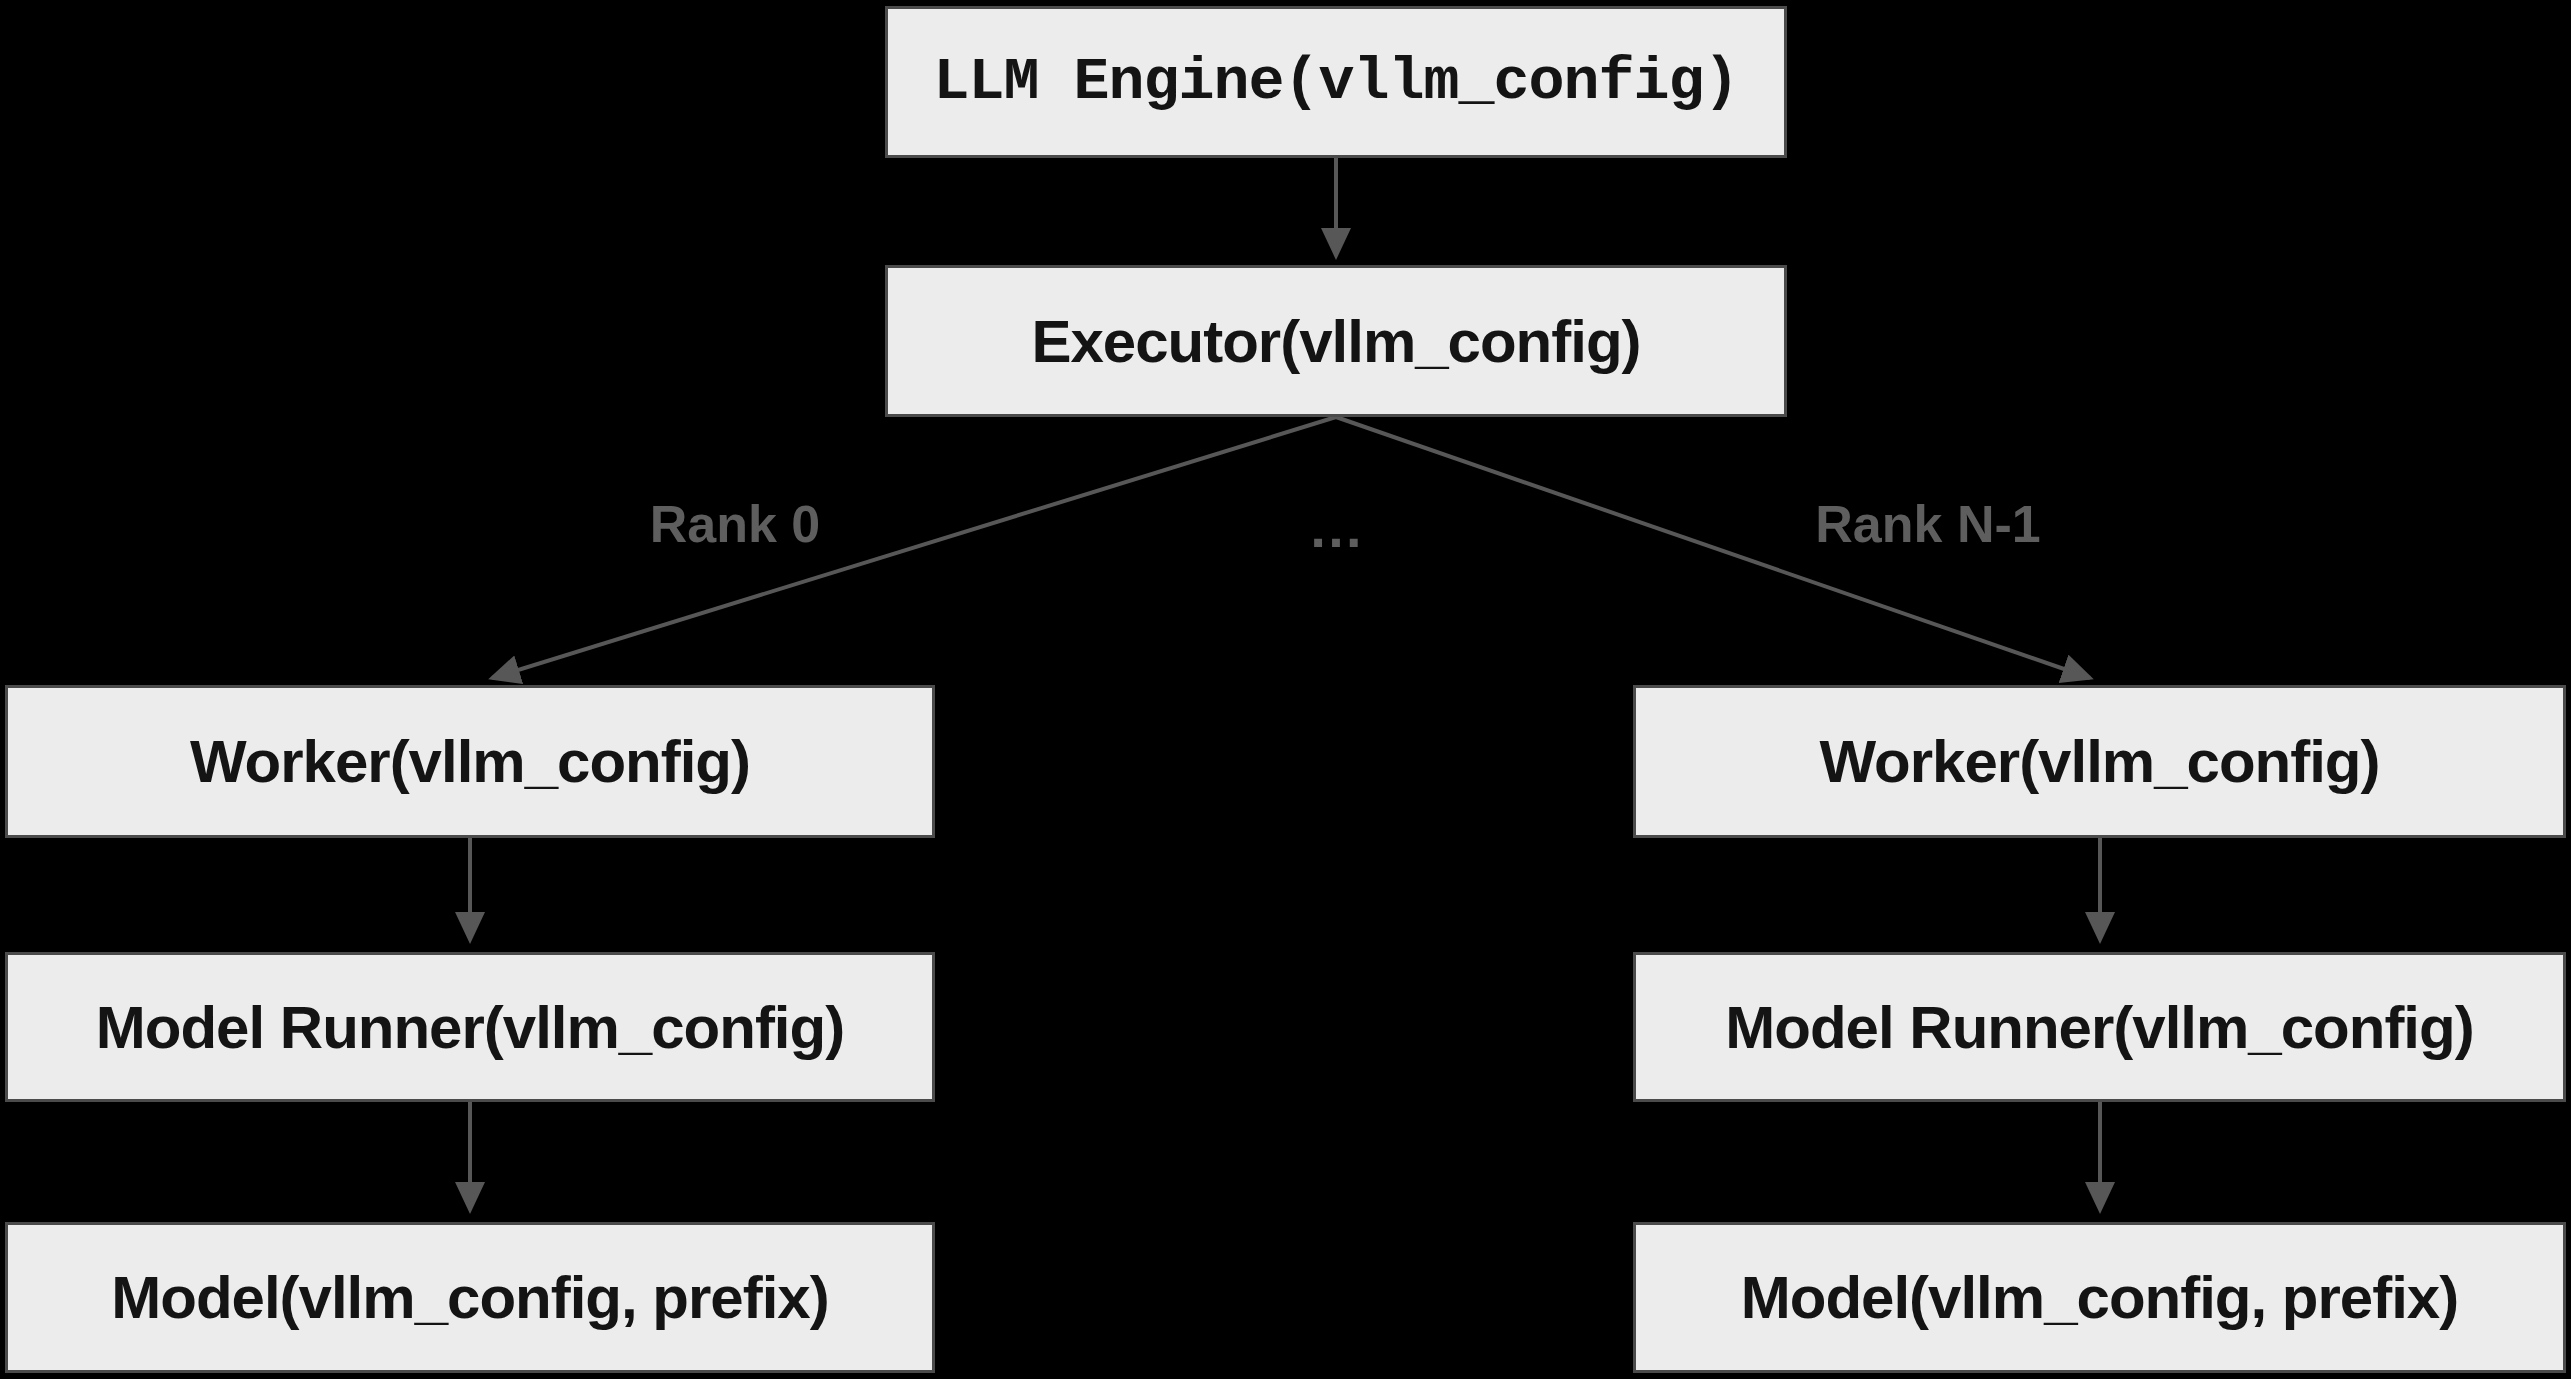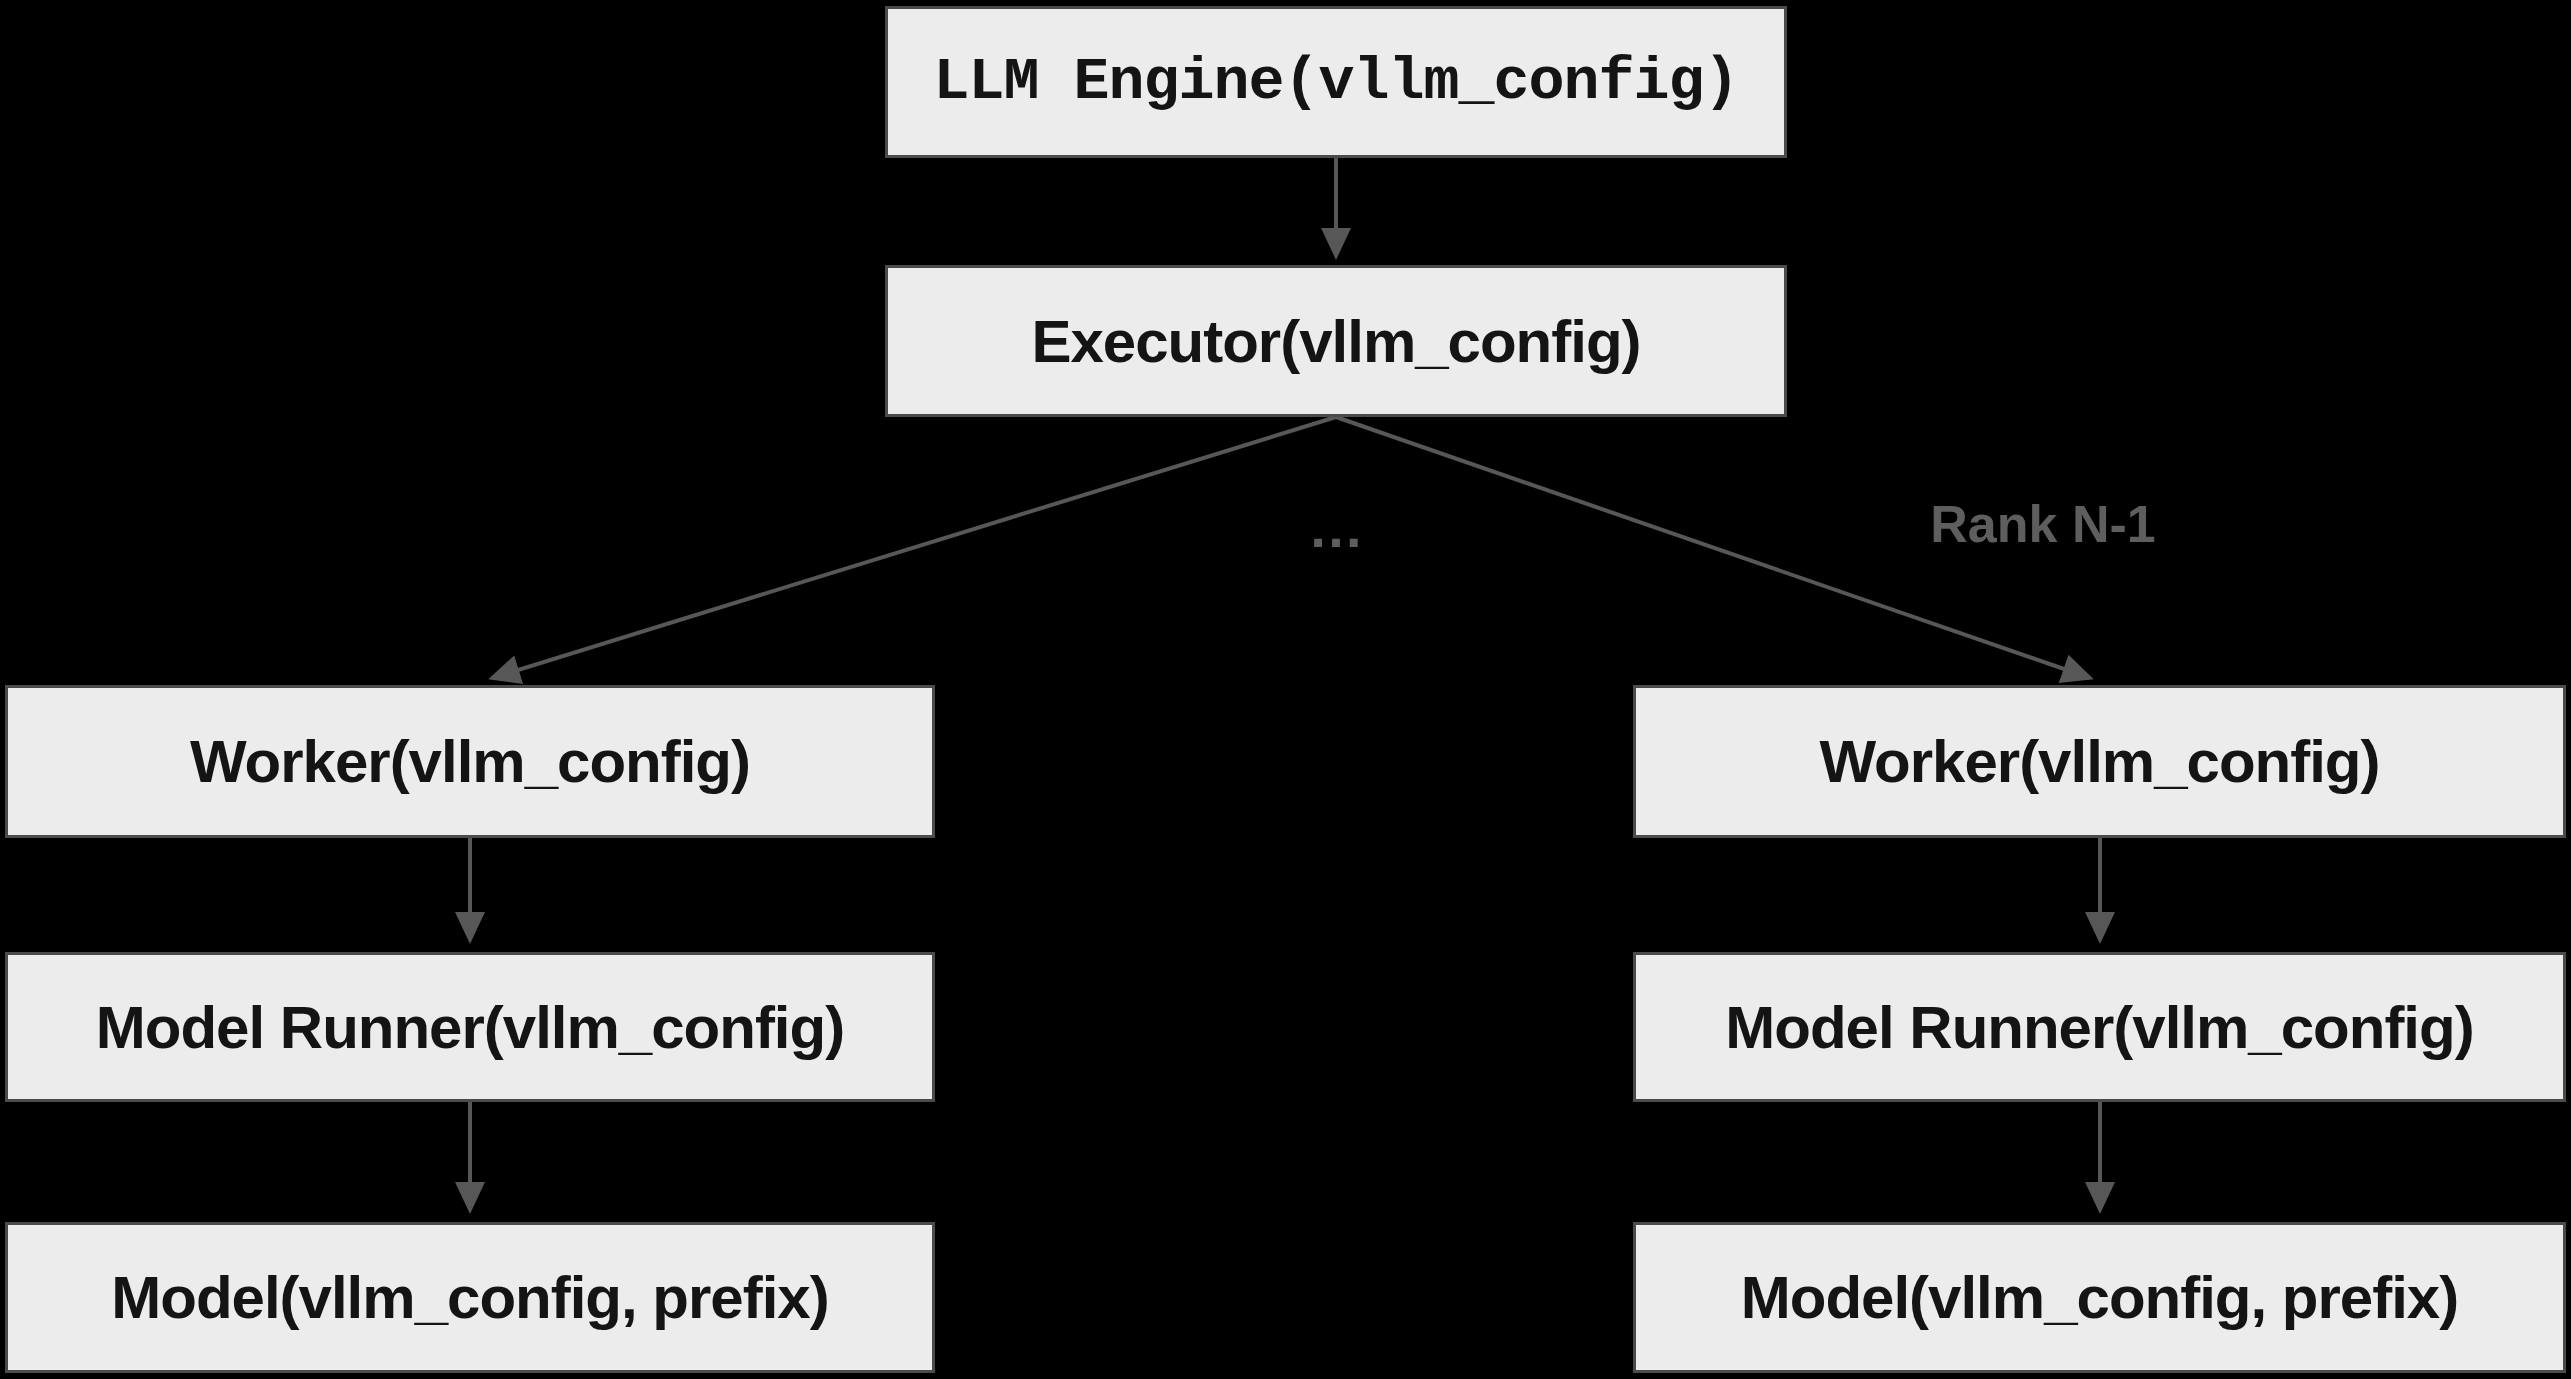--- a/index.html
+++ b/index.html
@@ -80,18 +80,19 @@
   <div class="node" style="left:5px;    top:952px;  width:930px; height:150px;">Model Runner(vllm_config)</div>
 
   <div class="node" style="left:5px;    top:1222px; width:930px; height:151px;">Model(vllm_config, prefix)</div>
 
   <div class="node" style="left:1633px; top:685px;  width:933px; height:153px;">Worker(vllm_config)</div>
 
   <div class="node" style="left:1633px; top:952px;  width:933px; height:150px;">Model Runner(vllm_config)</div>
 
   <div class="node" style="left:1633px; top:1222px; width:933px; height:151px;">Model(vllm_config, prefix)</div>
 
+  <div class="edge-label" style="left:585px;  top:494px; width:300px;">Rank 0</div>
 
   <div class="edge-label" style="left:1283px; top:495px; width:106px; font-size:56px;">…</div>
 
-  <div class="edge-label" style="left:1893px; top:494px; width:300px;">Rank N-1</div>
+  <div class="edge-label" style="left:1778px; top:494px; width:300px;">Rank N-1</div>
 
 </div>
 
 </body></html>

